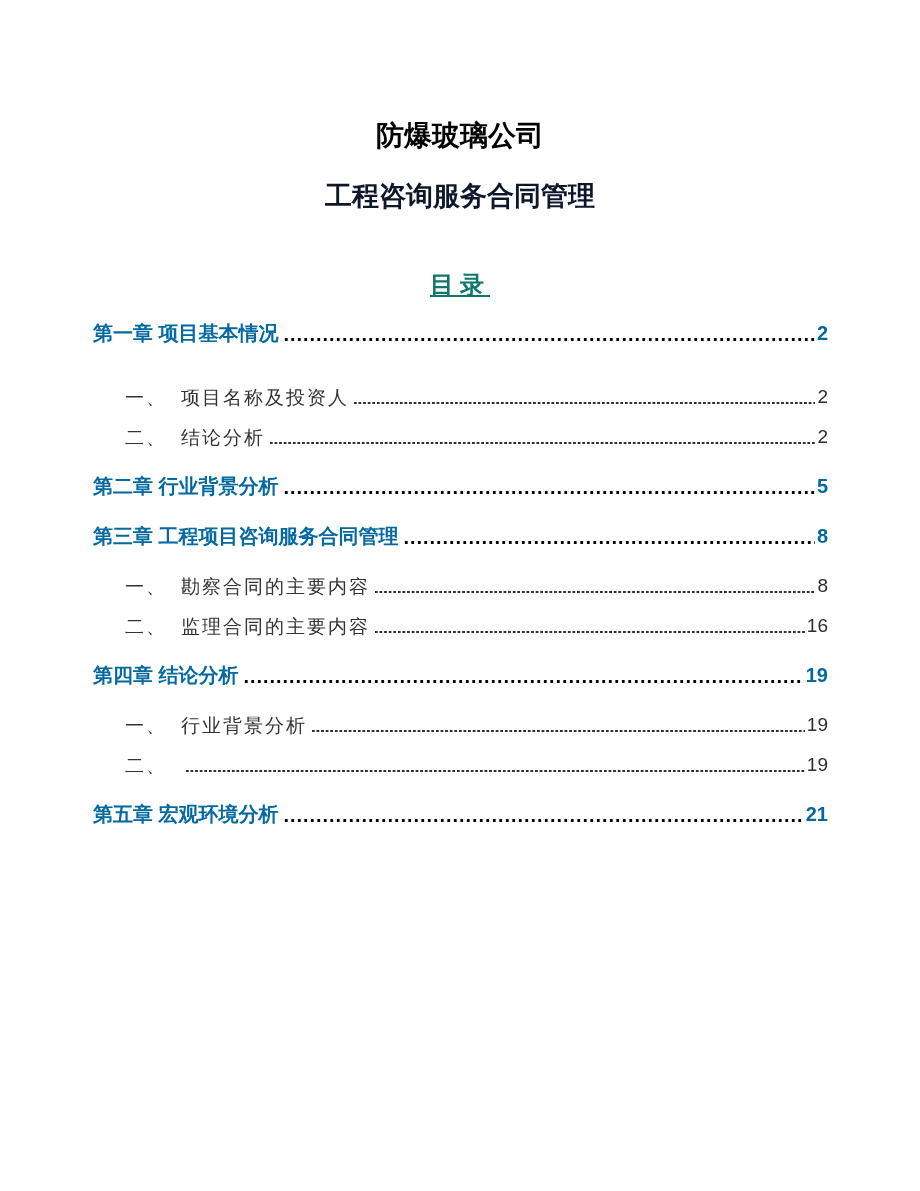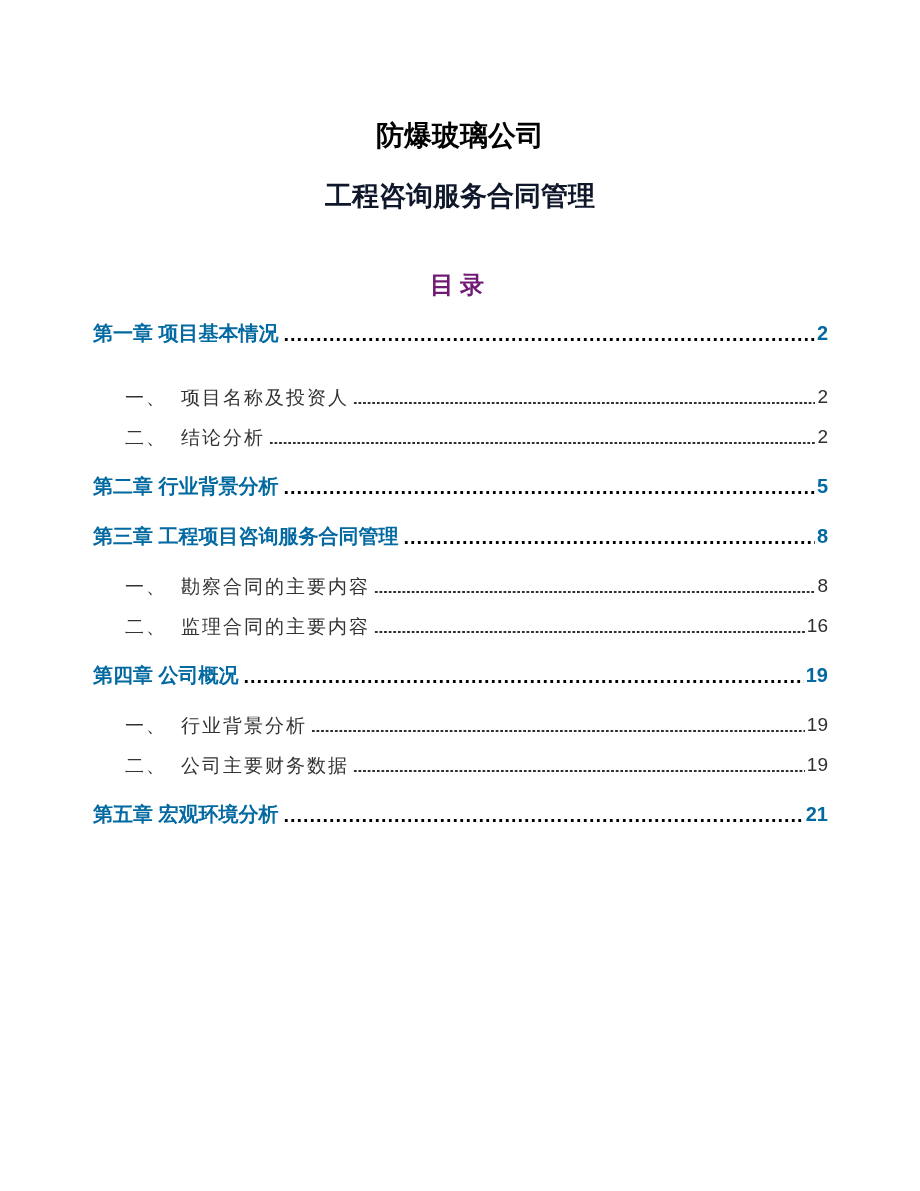--- a/index.html
+++ b/index.html
@@ -32,21 +32,22 @@
     font-weight: bold;
     color: #0f172a;
   }
   .toc-heading {
     margin: 55px 0 0 0;
     text-align: center;
     font-size: 24px;
     line-height: 32px;
     font-weight: bold;
     letter-spacing: 6px;
-    color: #701a75;
+    color: #0f766e;
+    text-decoration: underline;
   }
   .toc-list {
     margin: 12px 92px 0 93px; 
   }
   .toc-row {
     display: flex;
     align-items: flex-start;
     line-height: 40px;
     white-space: nowrap;
   }
@@ -150,33 +151,32 @@
         <span class="toc-dots"></span>
         <span class="toc-page">8</span>
       </div>
       <div class="toc-row lvl2">
         <span class="toc-num">二、</span>
         <span class="toc-label">监理合同的主要内容</span>
         <span class="toc-dots"></span>
         <span class="toc-page">16</span>
       </div>
       <div class="toc-row lvl1">
-        <span class="toc-label">第四章 公司概况</span>
+        <span class="toc-label">第四章 结论分析</span>
         <span class="toc-dots"></span>
         <span class="toc-page">19</span>
       </div>
       <div class="toc-row lvl2">
         <span class="toc-num">一、</span>
         <span class="toc-label">行业背景分析</span>
         <span class="toc-dots"></span>
         <span class="toc-page">19</span>
       </div>
       <div class="toc-row lvl2">
         <span class="toc-num">二、</span>
-        <span class="toc-label">公司主要财务数据</span>
         <span class="toc-dots"></span>
         <span class="toc-page">19</span>
       </div>
       <div class="toc-row lvl1">
         <span class="toc-label">第五章 宏观环境分析</span>
         <span class="toc-dots"></span>
         <span class="toc-page">21</span>
       </div>
     </div>
 </div>

